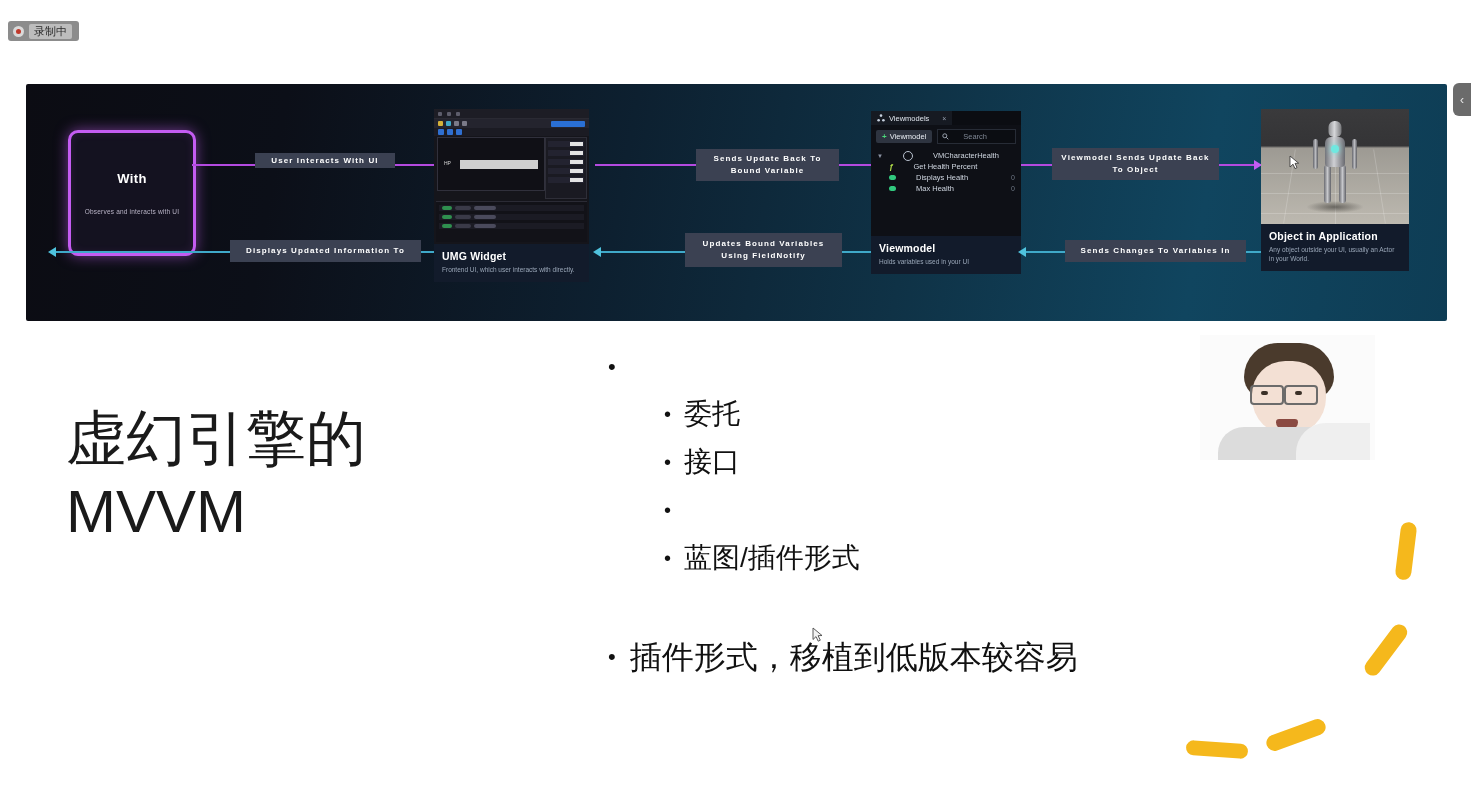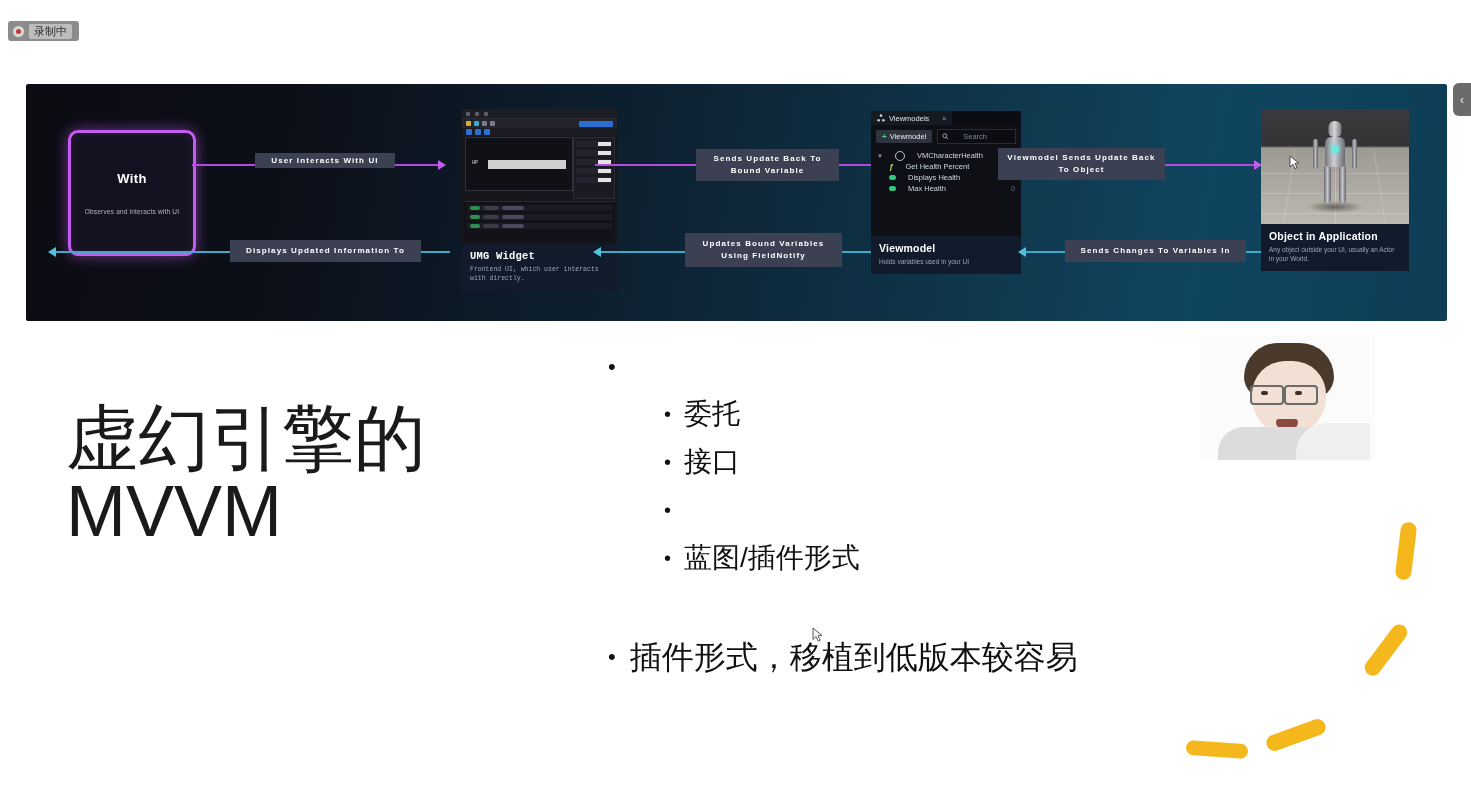--- a/index.html
+++ b/index.html
@@ -96,21 +96,21 @@
   .vm-tab{display:flex;align-items:center;gap:4px;background:#161a22;height:14px;padding:0 6px;}
   .vm-tab-title{color:#dfe4ec;font-size:7.5px;}
   .vm-x{color:#9aa3b2;font-size:7px;margin-left:9px;}
   .vm-toolrow{display:flex;align-items:center;gap:5px;padding:4px 5px 3px 5px;}
   .vm-btn{display:flex;align-items:center;gap:3px;background:#2e3440;border-radius:2px;padding:2px 6px;}
   .vm-plus{color:#4cd97b;font-size:8px;font-weight:bold;line-height:8px;}
   .vm-btn-label{color:#e6eaf0;font-size:7.5px;}
   .vm-search{flex:1;display:flex;align-items:center;gap:14px;background:#0b0d12;border:1px solid #272c36;border-radius:0;padding:2px 4px;}
   .vm-search-ph{color:#7d8592;font-size:7.5px;}
   .vm-tree{padding:3px 0 0 6px;}
-  .vm-row{display:flex;align-items:center;gap:12px;height:11px;color:#cfd6e0;font-size:7.5px;}
+  .vm-row{display:flex;align-items:center;gap:20px;height:11px;color:#cfd6e0;font-size:7.5px;}
   .vm-row.child{padding-left:12px;}
   .vm-val{margin-left:auto;margin-right:6px;color:#6f7886;font-size:7px;}
   .vm-dot{width:7px;height:5px;border-radius:3px;background:#31c97e;}
   .vm-f{color:#b5e24a;font-size:8px;font-style:italic;font-weight:bold;}
   .vm-caret{color:#8b93a2;font-size:6px;}
   .vm-gear{width:8px;height:8px;border-radius:50%;border:1.4px solid #b9c2cf;}
 
   
   .obj-scene{position:absolute;inset:0;background:linear-gradient(180deg,#3a3a3c 0%,#343436 32%,#9d9a93 34%,#bdb9b0 100%);overflow:hidden;}
   .floor-l{position:absolute;background:rgba(255,255,255,.20);}
@@ -119,21 +119,21 @@
   .m-torso{position:absolute;left:50%;transform:translateX(-50%);top:28px;width:20px;height:30px;background:linear-gradient(90deg,#73747a,#cfd0d4 45%,#696a70);border-radius:6px 6px 4px 4px;}
   .m-core{position:absolute;left:50%;transform:translateX(-50%);top:36px;width:8px;height:8px;border-radius:50%;background:#6fe8e0;box-shadow:0 0 6px #6fe8e0;}
   .m-arm{position:absolute;top:30px;width:5px;height:30px;background:linear-gradient(90deg,#65666c,#b9babf,#5d5e63);border-radius:3px;}
   .m-leg{position:absolute;top:56px;width:7px;height:38px;background:linear-gradient(90deg,#6a6b71,#c6c7cb 50%,#616268);border-radius:3px;}
   .m-shadow{position:absolute;left:50%;transform:translateX(-50%);top:92px;width:58px;height:12px;background:radial-gradient(ellipse at center,rgba(40,38,34,.55),rgba(40,38,34,0) 70%);}
   .obj-cursor{position:absolute;color:#ffffff;font-size:14px;text-shadow:0 0 2px #000;}
 
   
   .slide-title{
     position:absolute;left:66px;top:402px;width:430px;
-    color:#1a1a1a;font-size:72px;line-height:73px;font-weight:400;
+    color:#1a1a1a;font-size:60px;line-height:73px;font-weight:400;
     font-family:"Liberation Sans","DejaVu Sans",sans-serif;
   }
   .bullets{position:absolute;left:608px;top:344px;width:620px;color:#111111;}
   .b1{display:flex;gap:14px;font-size:32px;line-height:46px;}
   .b2{display:flex;gap:13px;font-size:28px;line-height:48px;margin-left:56px;}
   .dot{font-size:22px;line-height:46px;}
   .b2 .dot{font-size:20px;line-height:48px;}
   .bullet-last{margin-top:52px;}
 
   
@@ -174,21 +174,21 @@
   </div>
 
   <div class="line magenta" style="left:166px;top:80px;width:250px;"></div>
   <div class="arrow mag-r" style="left:412px;top:76px;"></div>
   <div class="chip" style="left:229px;top:69px;width:128px;height:15px;">User Interacts With UI</div>
 
   <div class="line cyan" style="left:30px;top:167px;width:394px;"></div>
   <div class="arrow cy-l" style="left:22px;top:163px;"></div>
   <div class="chip" style="left:204px;top:156px;width:179px;height:22px;">Displays Updated Information To</div>
 
-  <div class="panel" style="left:436px;top:25px;width:155px;font-family:Liberation Mono, monospace;">
+  <div class="panel" style="left:408px;top:25px;width:155px;">
     <div class="shot" style="height:135px;">
       <div class="ue">
         <div class="ue-top">
           <span class="ue-dot"></span>
             <span class="ue-dot"></span>
             <span class="ue-dot"></span>
         </div>
         <div class="ue-tb">
           <span class="ue-sw" style="background:#d4b23a;"></span>
           <span class="ue-sw" style="background:#3fa9c9;"></span>
@@ -306,21 +306,21 @@
       </div>
     </div>
     <div class="cap">
       <div class="cap-title">Viewmodel</div>
       <div class="cap-sub">Holds variables used in your UI</div>
     </div>
   </div>
 
   <div class="line magenta" style="left:995px;top:80px;width:240px;"></div>
   <div class="arrow mag-r" style="left:1228px;top:76px;"></div>
-  <div class="chip" style="left:972px;top:64px;width:155px;height:32px;">Viewmodel Sends Update Back To Object</div>
+  <div class="chip" style="left:1026px;top:64px;width:155px;height:32px;">Viewmodel Sends Update Back To Object</div>
 
   <div class="line cyan" style="left:1000px;top:167px;width:235px;"></div>
   <div class="arrow cy-l" style="left:992px;top:163px;"></div>
   <div class="chip" style="left:1039px;top:156px;width:169px;height:22px;">Sends Changes To Variables In</div>
 
   <div class="panel" style="left:1235px;top:25px;width:148px;">
     <div class="shot" style="height:115px;">
       <div class="obj-scene">
         <div class="floor-l" style="left:0;top:64px;width:100%;height:1px;"></div>
         <div class="floor-l" style="left:0;top:84px;width:100%;height:1px;"></div>

